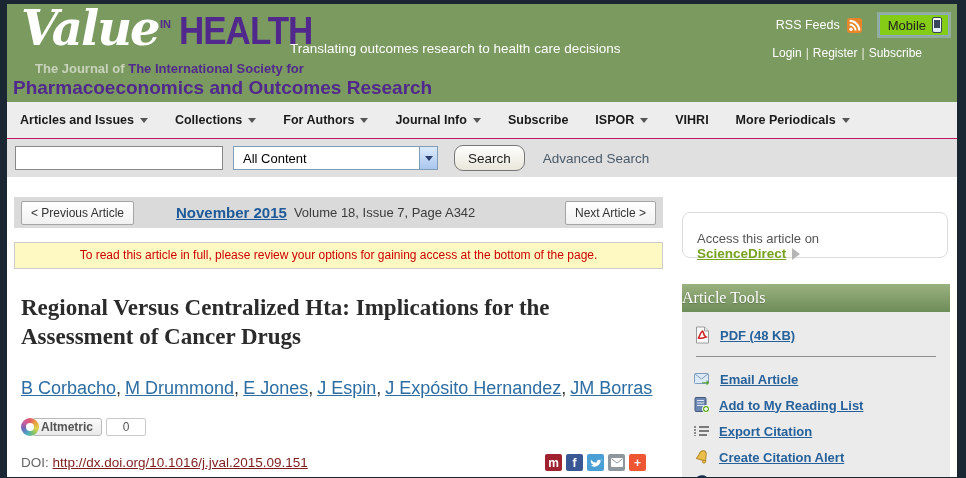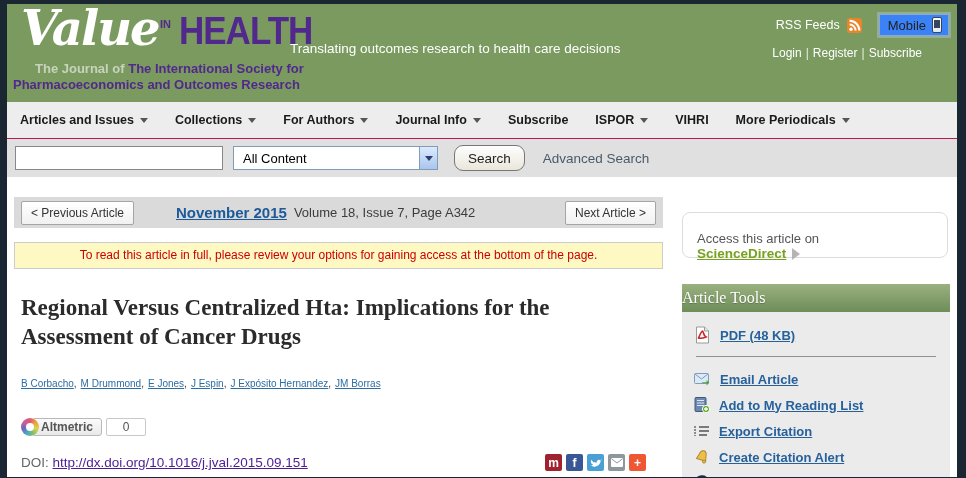--- a/index.html
+++ b/index.html
@@ -8,29 +8,29 @@
   .page { position:absolute; left:7px; top:4px; width:950px; height:473px; background:#fff; }
 
   
   .masthead { position:relative; height:98px; background:#7a9a60; }
   .logo-value { position:absolute; left:14px; top:-4px; font-family:"DejaVu Serif", serif;
     font-style:italic; font-weight:bold; font-size:48px; color:#fff; letter-spacing:-2px; }
   .logo-in { position:absolute; left:153px; top:14px; font-size:11px; font-weight:bold; color:#51288c; }
   .logo-health { position:absolute; left:172px; top:4px; font-size:35px; font-weight:900;
     color:#51288c; letter-spacing:-1px; transform:scaleY(1.12); transform-origin:top; }
   .journal-line1 { position:absolute; left:28px; top:57px; font-size:13px; font-weight:bold; }
-  .journal-line2 { position:absolute; left:6px; top:73px; font-size:13px; font-weight:bold; color:#51288c; }
+  .journal-line2 { position:absolute; left:6px; top:73px; font-size:19px; font-weight:bold; color:#51288c; }
   .journal-of { color:#c9d3bc; }
   .society { color:#51288c; }
   .tagline { position:absolute; left:283px; top:37px; font-size:13.5px; color:#fff; }
   .top-right { position:absolute; right:8px; top:10px; text-align:right; }
   .rss-row { display:flex; align-items:center; justify-content:space-between; gap:7px;margin-left:45px; }
   .rss-label { font-size:12.5px; color:#fff; text-decoration:none; cursor:pointer; }
   .rss-icon { width:15px; height:15px; display:inline-block; }
-  .mobile-btn { margin-left:10px; background:#3b82f6; border:1px solid #8fa8c8;
+  .mobile-btn { margin-left:10px; background:#84cc16; border:1px solid #8fa8c8;
     box-shadow:0 0 0 2px rgba(170,200,225,.45); padding:2px 6px 2px 8px; display:inline-flex;
     align-items:center; gap:6px; font-size:13px; color:#222; cursor:pointer; }
   .phone-icon { width:10px; height:16px; border:1px solid #37465a; border-radius:2px;
     background:linear-gradient(#fff, #dfe9f2); position:relative; display:inline-block; }
   .phone-icon::after { content:""; position:absolute; left:1px; right:1px; top:2px; bottom:4px; background:#37465a; }
   .auth-row { margin-top:10px; margin-right:27px; font-size:12px; color:#fff; }
   .auth-row a { color:#fff; text-decoration:none; cursor:pointer; }
   .auth-sep { color:#e7eddd; margin:0 4px; }
 
   
@@ -67,37 +67,37 @@
   .issue-group { position:absolute; left:162px; top:0; height:31px; display:flex; align-items:center; gap:7px; }
   .issue-date { font-size:15px; font-weight:bold; color:#1d5a99; text-decoration:underline; cursor:pointer; }
   .issue-info { font-size:13px; color:#3c3c3c; }
 
   .notice { position:absolute; left:7px; top:65px; width:649px; height:27px; border:1px solid #ccc;
     background:#fef9c3; font-size:12px; color:#cc0000; text-align:center; line-height:25px; }
 
   .article-title { position:absolute; left:14px; top:116px; width:612px;
     font-family:"Liberation Serif", serif; font-size:23px; line-height:29px; color:#2b2b2b; }
 
-  .authors { position:absolute; left:14px; top:201px; font-size:10px; color:#333; }
+  .authors { position:absolute; left:14px; top:201px; font-size:18px; color:#333; }
   .authors a { color:#2d6da3; text-decoration:underline; cursor:pointer; }
   .author-sep { margin-right:4px; }
 
   .altmetric { position:absolute; left:14px; top:240px; height:19px; display:flex; align-items:center; cursor:pointer; }
   .alt-donut { width:18px; height:18px; border-radius:50%;
     background:conic-gradient(#e05a6b,#e8a33d,#ded24b,#7cc36c,#4aa8c9,#7268b8,#c85f9e,#e05a6b);
     position:relative; }
   .alt-donut::after { content:""; position:absolute; left:5px; top:5px; width:8px; height:8px;
     border-radius:50%; background:#fff; }
   .alt-pill { margin-left:-7px; background:linear-gradient(#fbfbfb,#e9e9e9); border:1px solid #b9b9b9;
     border-radius:3px; padding:1px 8px; font-size:12px; font-weight:bold; color:#555; }
   .alt-score { margin-left:4px; background:#fff; border:1px solid #c9c9c9; border-radius:2px;
     padding:1px 0; width:40px; text-align:center; font-size:12px; color:#555; }
 
   .doi-row { position:absolute; left:14px; top:278px; font-size:13.5px; color:#666; }
-  .doi-row a { color:#4c1d95; text-decoration:underline; cursor:pointer; }
+  .doi-row a { color:#7f1d1d; text-decoration:underline; cursor:pointer; }
 
   .social { position:absolute; left:538px; top:277px; display:flex; gap:4px; }
   .soc { width:17px; height:17px; border-radius:2px; display:flex; align-items:center; justify-content:center;
     color:#fff; font-size:12px; font-weight:bold; cursor:pointer; font-family:"Liberation Sans",sans-serif; }
   .soc-mendeley { background:#a0212f; }
   .soc-facebook { background:#3a5795; }
   .soc-twitter  { background:#4aa0d5; }
   .soc-email    { background:#8e979e; }
   .soc-share    { background:#ef5734; }
 

